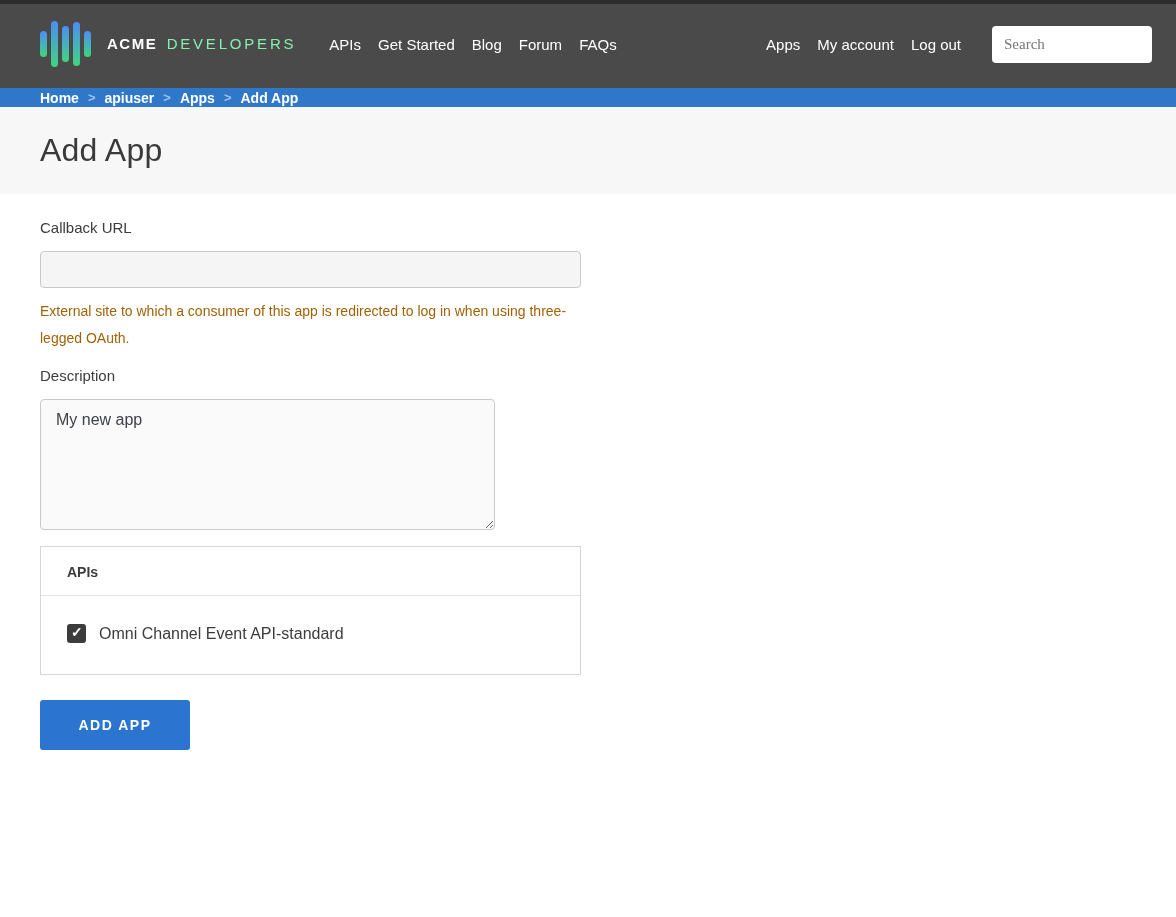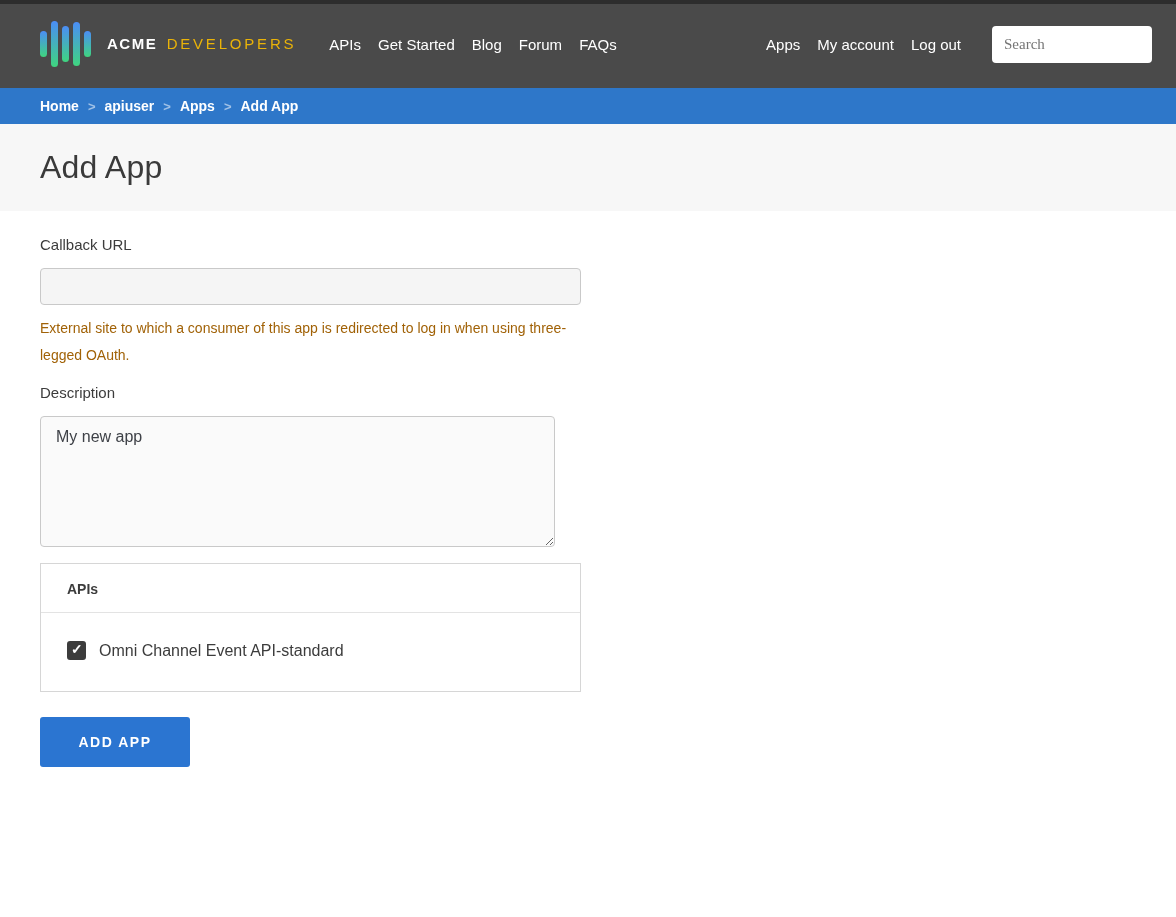--- a/index.html
+++ b/index.html
@@ -25,21 +25,21 @@
   .brand { display: flex; align-items: center; text-decoration: none; cursor: pointer; }
   .logo { display: flex; align-items: center; gap: 4px; height: 46px; }
   .logo .bar { width: 7px; border-radius: 4px; background: linear-gradient(180deg, #4b8df6 0%, #3fd57f 100%); }
   .bar.b1 { height: 26px; }
   .bar.b2 { height: 46px; }
   .bar.b3 { height: 36px; }
   .bar.b4 { height: 44px; }
   .bar.b5 { height: 26px; }
   .brand-text { margin-left: 16px; white-space: nowrap; }
   .brand-bold { color: #ffffff; font-weight: 700; font-size: 15px; letter-spacing: 1.5px; }
-  .brand-light { color: #eab308; font-weight: 400; font-size: 15px; letter-spacing: 2.8px; margin-left: 5px; }
+  .brand-light { color: #86efac; font-weight: 400; font-size: 15px; letter-spacing: 2.8px; margin-left: 5px; }
   nav.nav-left { display: flex; align-items: center; gap: 17px; margin-left: 33px; }
   .nav-link {
     color: #ffffff; font-size: 15px; font-weight: 500;
     text-decoration: none; cursor: pointer; white-space: nowrap;
   }
   .nav-right { margin-left: auto; display: flex; align-items: center; gap: 17px; }
   .search-input {
     width: 160px; height: 37px;
     border: none; border-radius: 4px;
     background: #ffffff;
@@ -47,21 +47,21 @@
     font-size: 15px;
     font-family: Liberation Serif, serif;
     color: #3c3c3c;
     margin-left: 14px;
     outline: none;
   }
   .search-input::placeholder { color: #757575; }
 
   
   .breadcrumb {
-    height: 36px;
+    height: 19px;
     background: #2e77c9;
     display: flex;
     align-items: center;
     gap: 9px;
     padding: 0 40px;
     font-size: 14px;
     font-weight: 700;
   }
   .breadcrumb a { color: #ffffff; text-decoration: none; cursor: pointer; }
   .breadcrumb .sep { color: rgba(255,255,255,0.55); font-size: 13px; }
@@ -141,21 +141,21 @@
     margin: 10px 0 0 0;
     max-width: 541px;
     font-size: 14px;
     line-height: 27px;
     color: #a16207;
   }
 
   textarea.desc-input {
     display: block;
     margin-top: 13px;
-    width: 515px;
+    width: 455px;
     height: 131px;
     border: 1px solid #c9c9c9;
     border-radius: 4px;
     background: #fafafa;
     padding: 11px 15px;
     font-size: 16px;
     font-family: "Liberation Sans", sans-serif;
     color: #3e4147;
     resize: both;
   }

